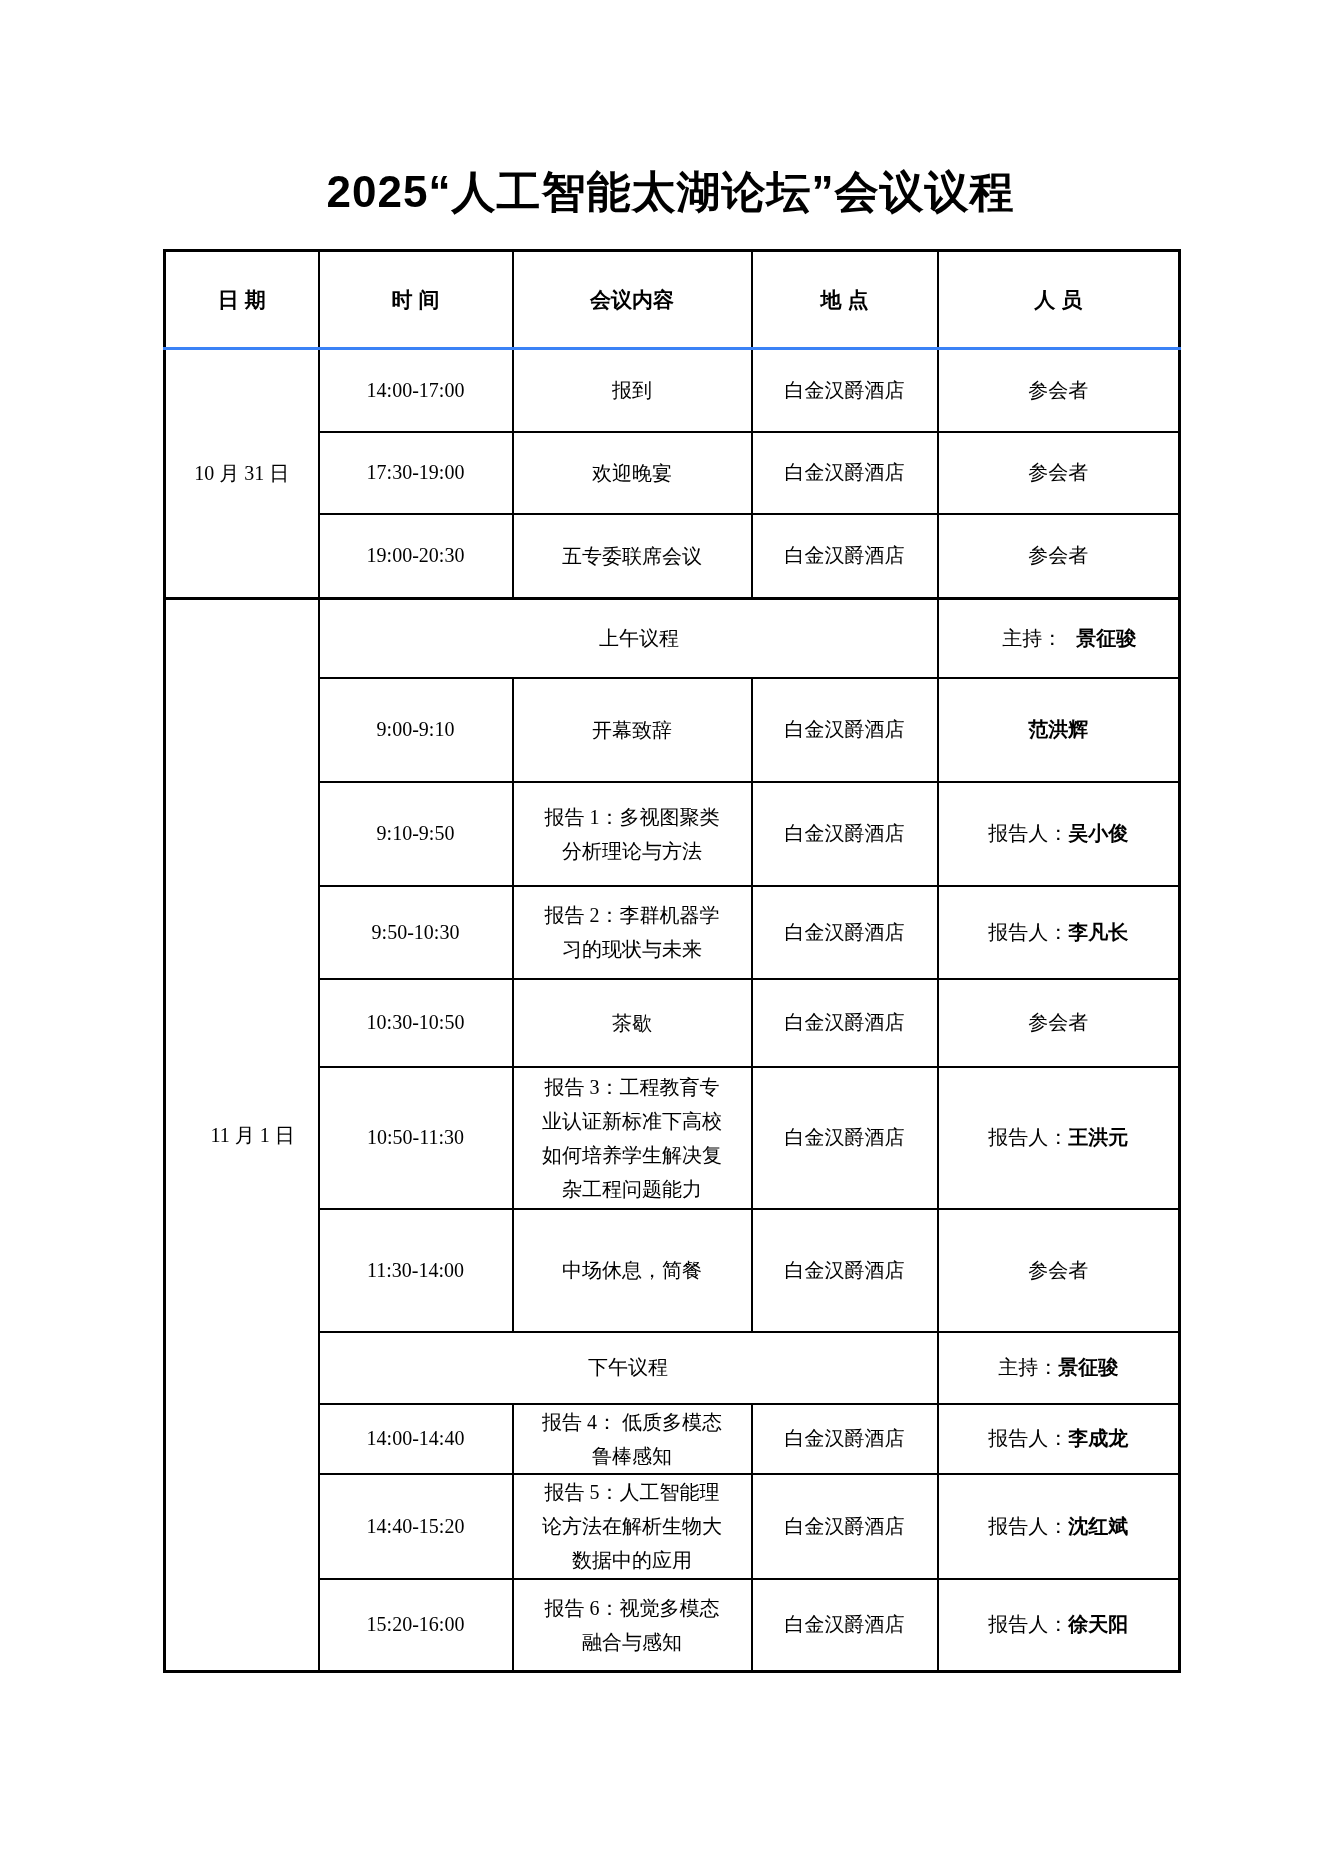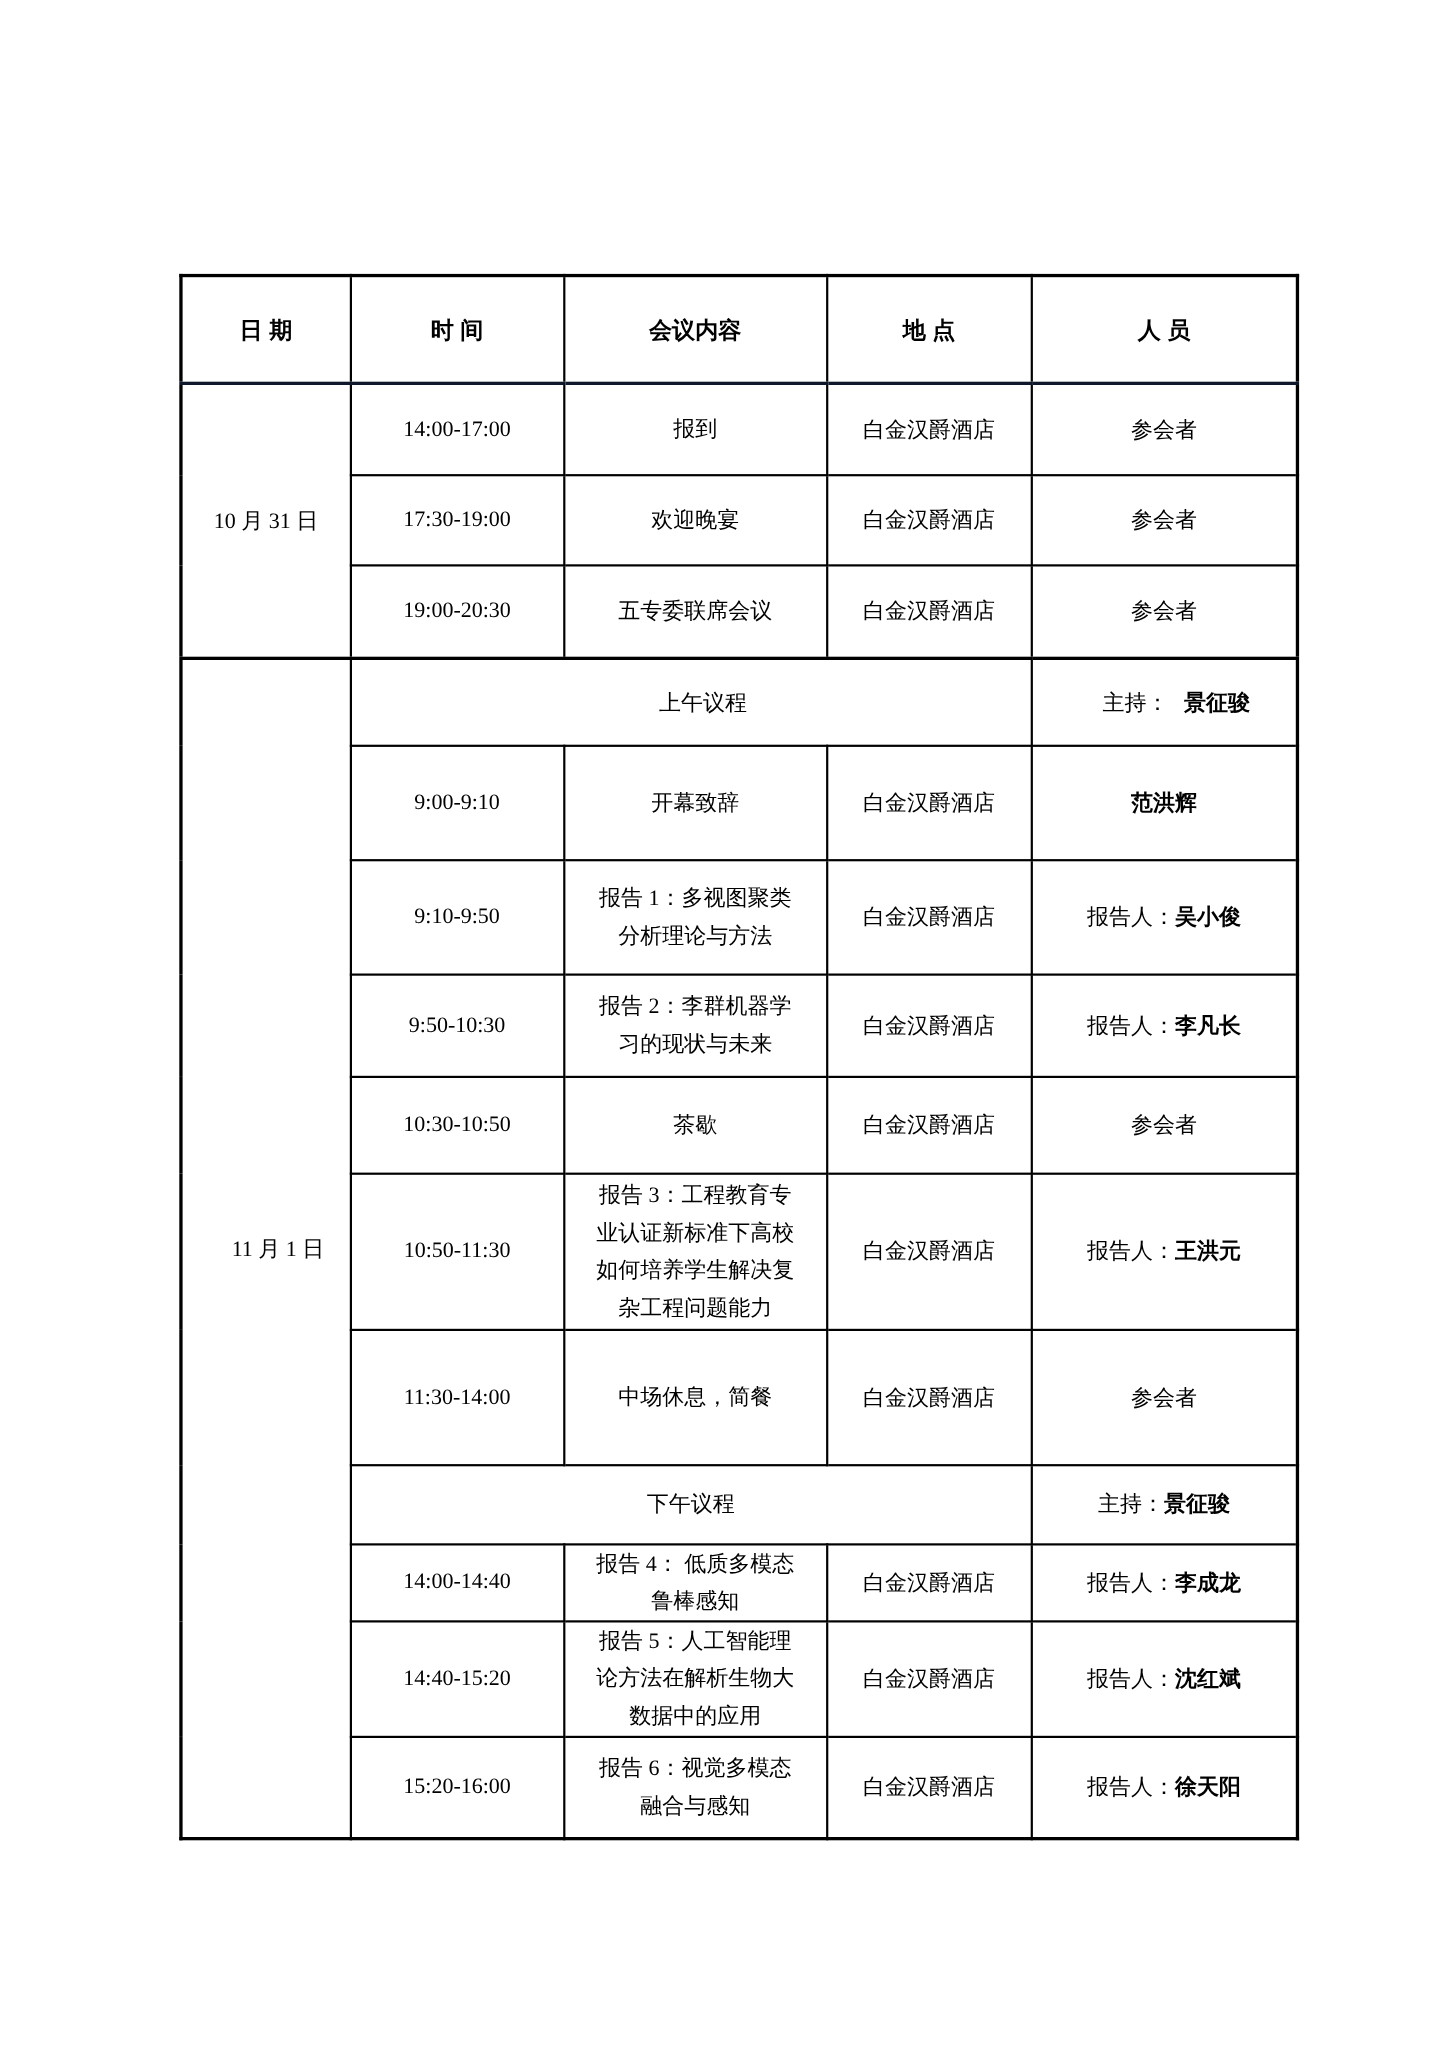--- a/index.html
+++ b/index.html
@@ -24,35 +24,36 @@
   }
   table.agenda td{
     border:2px solid #000;
     text-align:center;vertical-align:middle;
     font-size:20px;padding:0 6px;
     overflow:hidden;
   }
   tr.header-row td{
     font-weight:700;font-size:21px;
     font-family:"Liberation Sans","DejaVu Sans",sans-serif;
-    border-bottom:3px solid #0f172a;
+    border-bottom:3px solid #3b82f6;
   }
   tr.section-start td{border-top:3px solid #000;padding-left:28px;}
   .content{white-space:pre-line;line-height:1.7;margin-left:24px;}
   .name{
     font-weight:700;
     font-family:"Liberation Sans","DejaVu Sans",sans-serif;
   }
   .name.gap{margin-left:14px;}
 </style>
 </head>
 <body>
 
 <div class="page">
 
+  <div class="doc-title">2025“人工智能太湖论坛”会议议程</div>
 
   <table class="agenda">
     <colgroup>
       <col style="width:154px">
         <col style="width:194px">
         <col style="width:239px">
         <col style="width:186px">
         <col style="width:242px">
     </colgroup>
 

